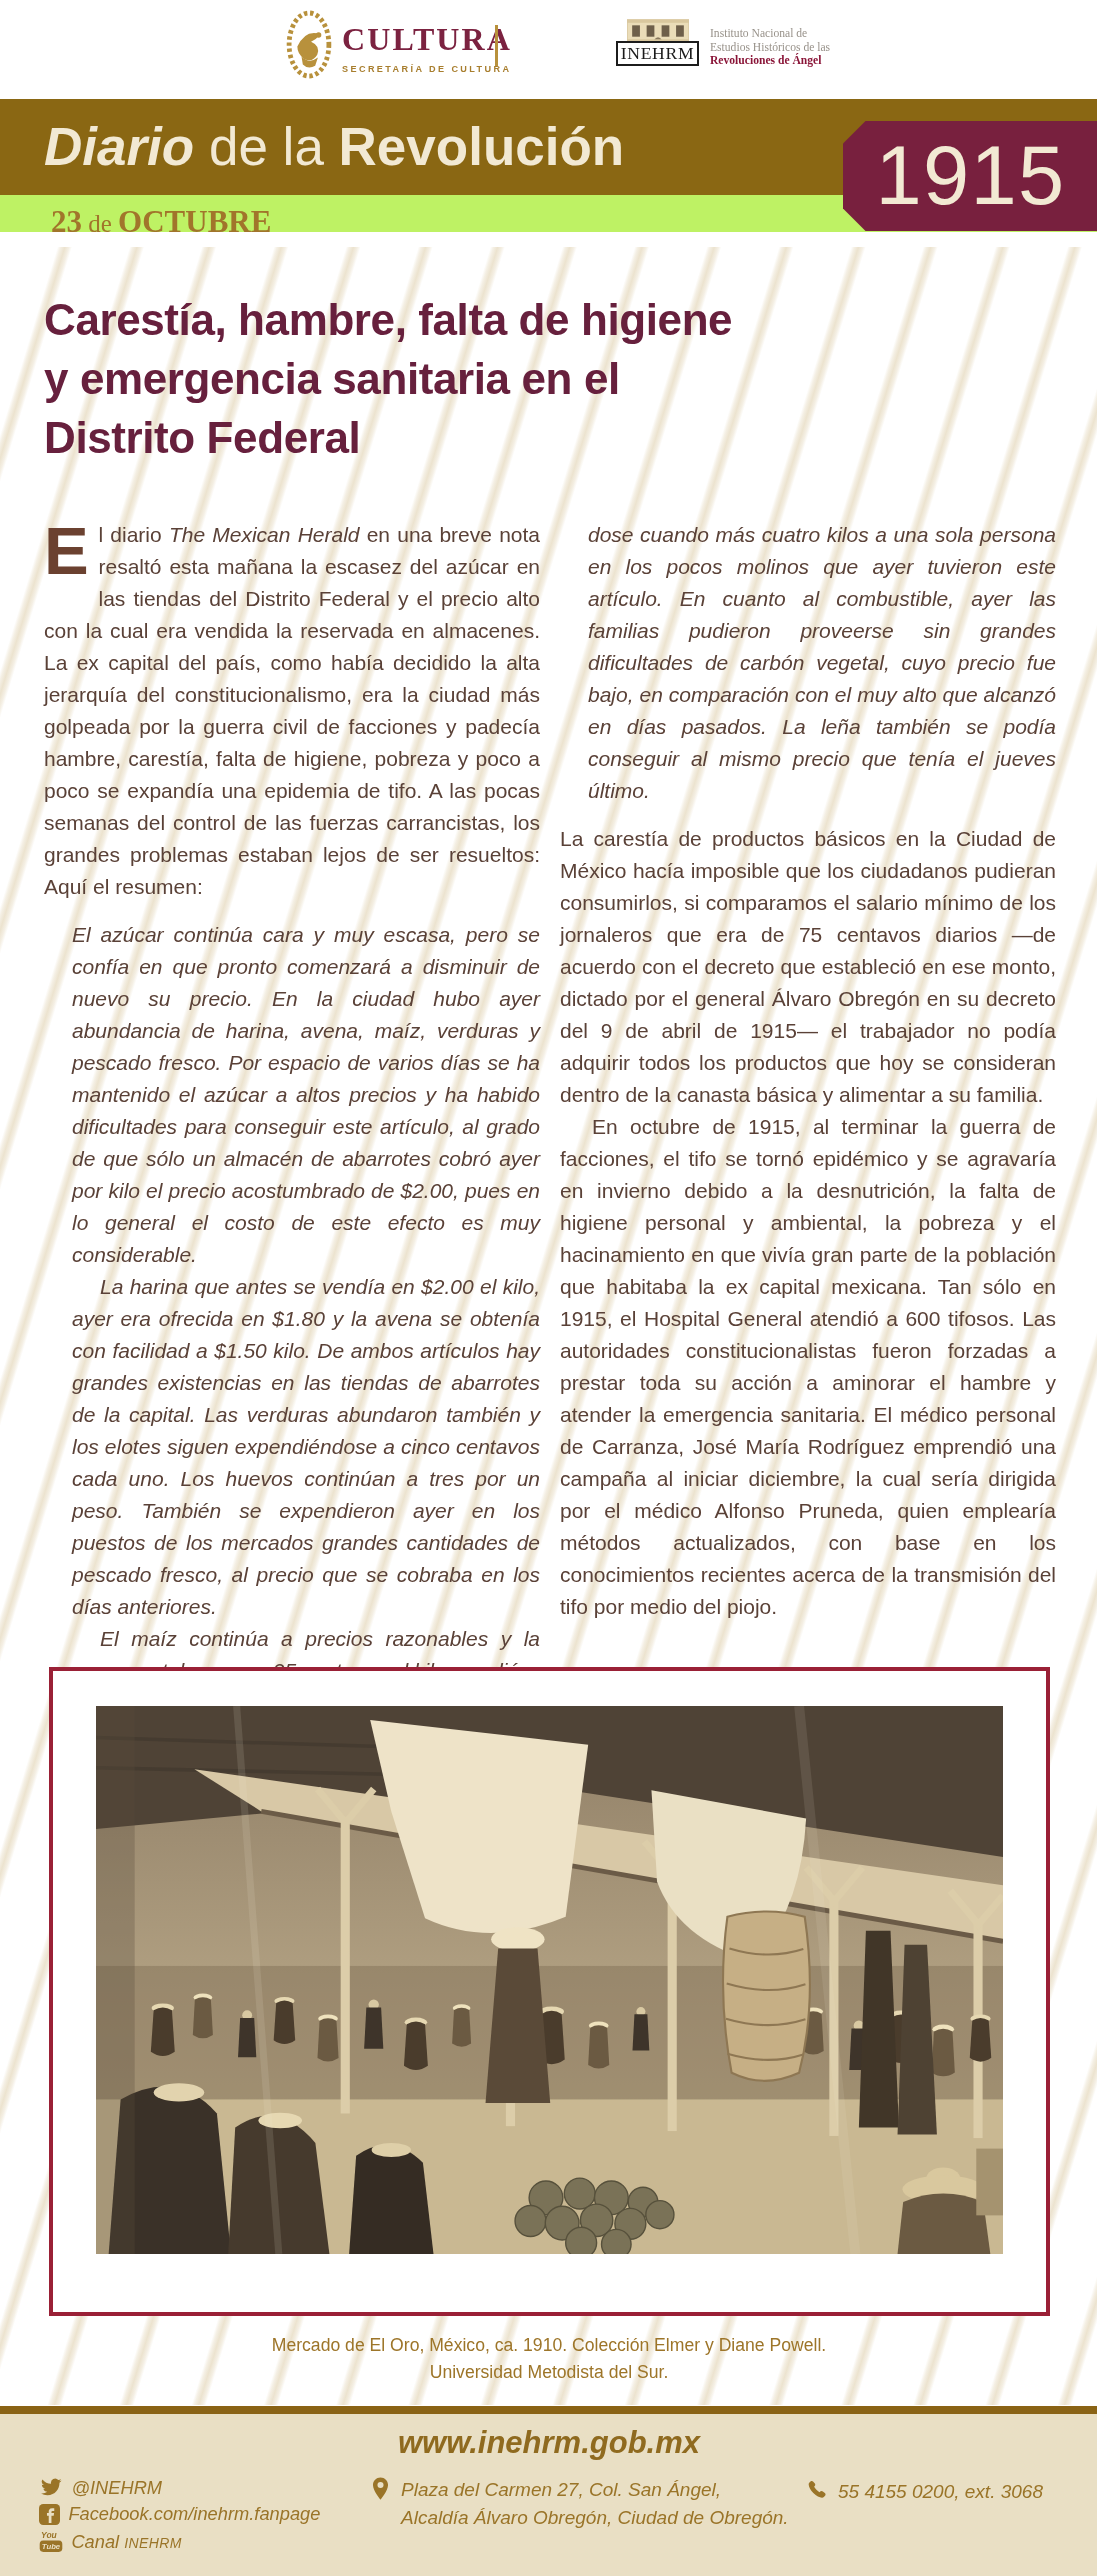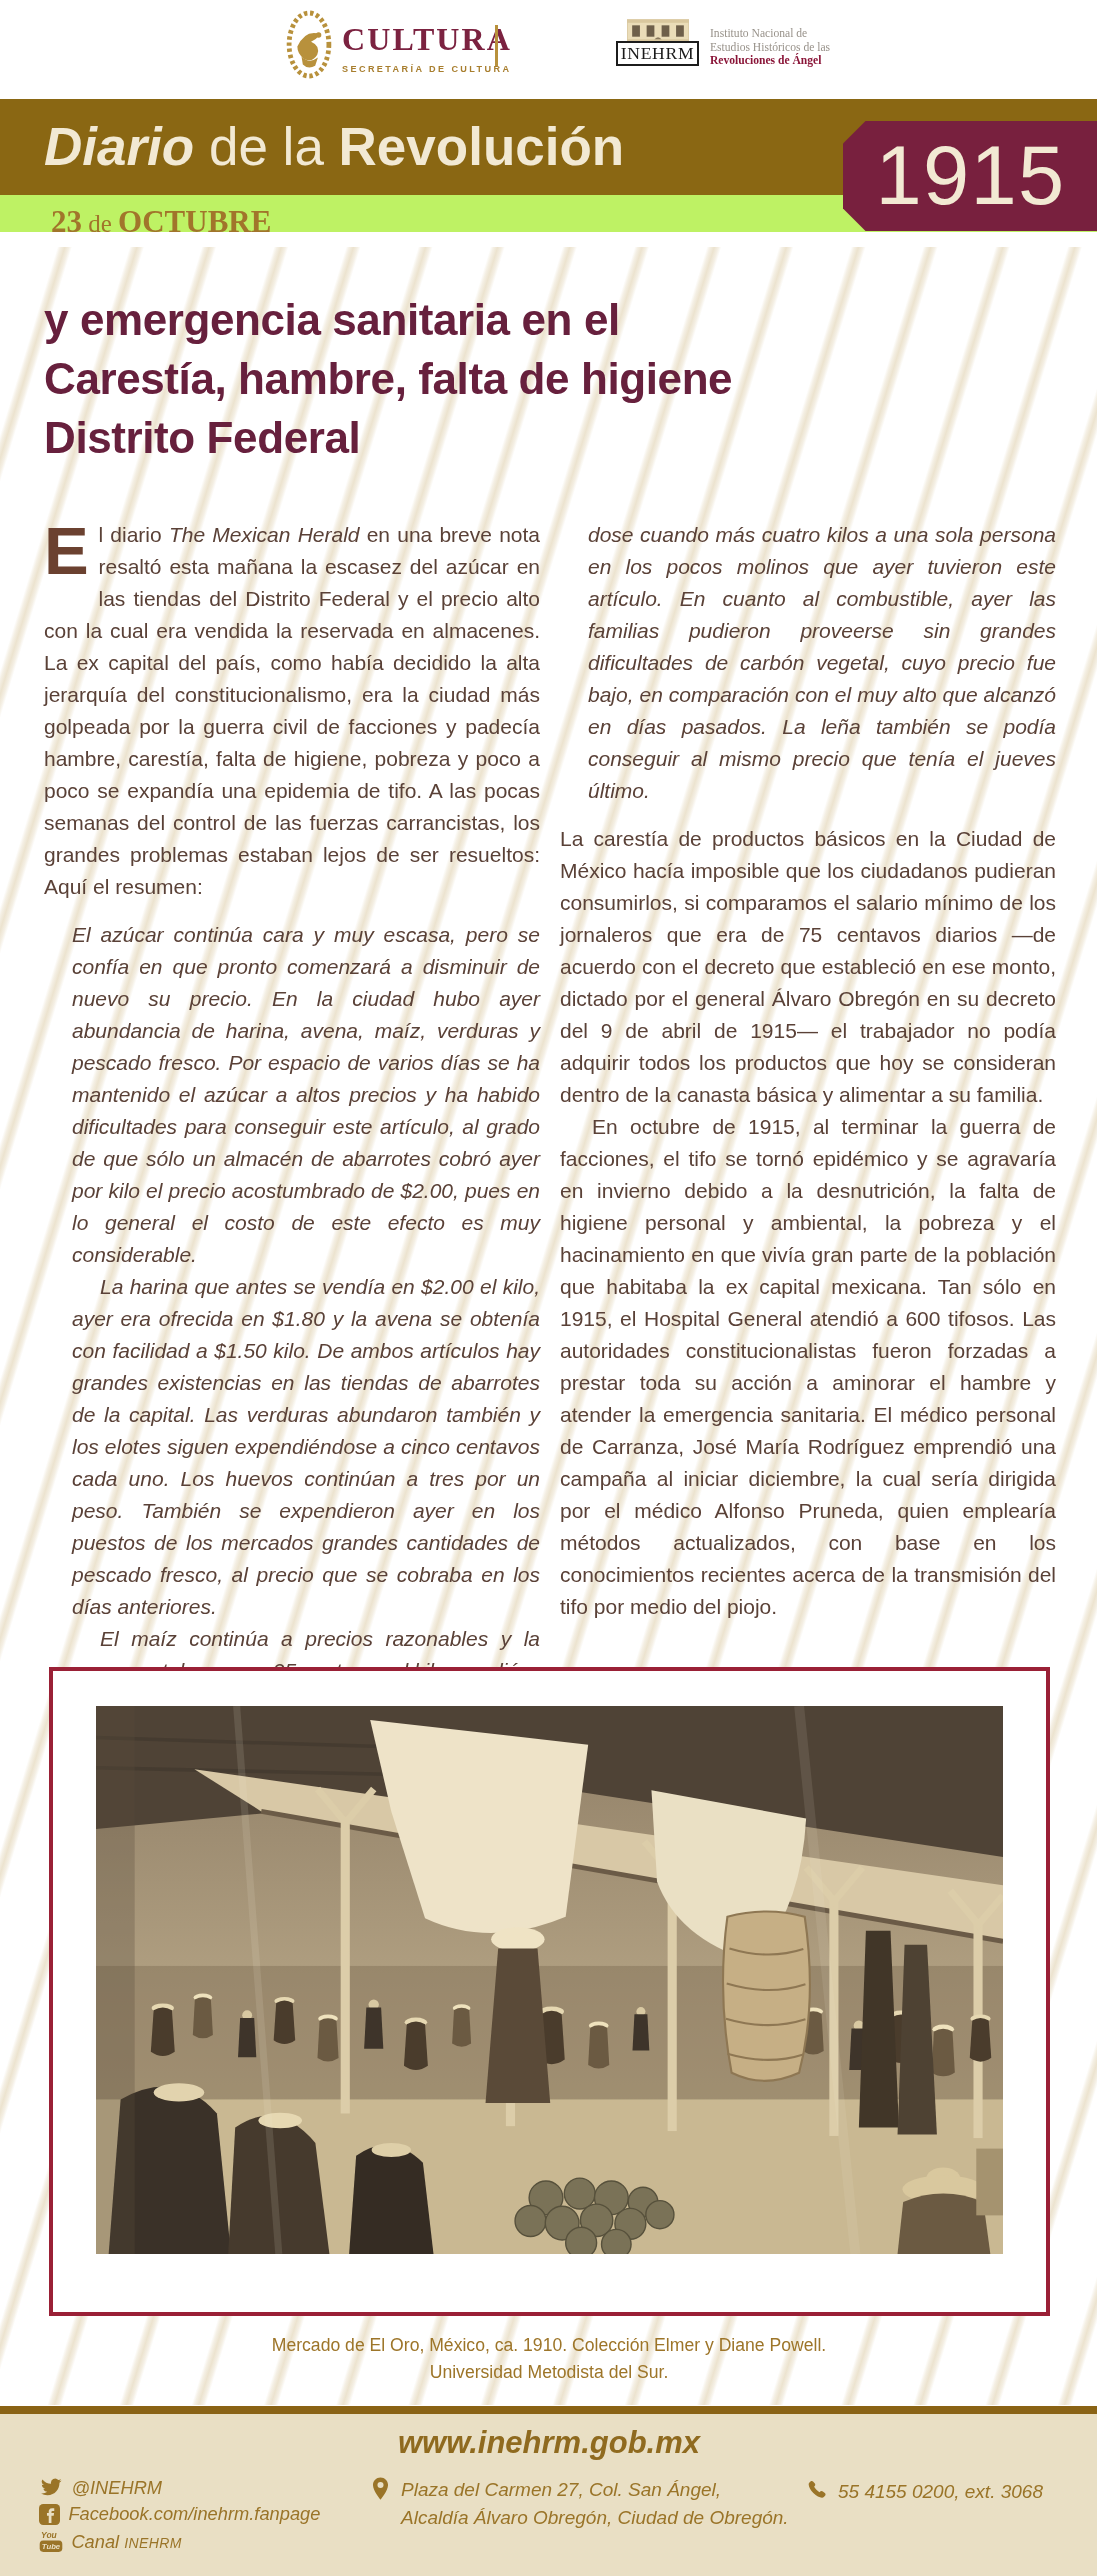--- a/index.html
+++ b/index.html
@@ -128,22 +128,22 @@
     <div class="banner-title"><span class="it">Diario</span><span class="lt"> de la </span><span class="bd">Revolución</span></div>
   </div>
   <div class="date-strip">
     <div class="date-text"><span class="day">23</span><span class="sep"> de </span><span class="month">OCTUBRE</span></div>
   </div>
   <div class="year-tag">
     <span>1915</span>
   </div>
 
   <div class="headline">
+    <div>Carestía, hambre, falta de higiene</div>
     <div>y emergencia sanitaria en el</div>
-    <div>Carestía, hambre, falta de higiene</div>
     <div>Distrito Federal</div>
   </div>
 
   <div class="col col-1">
     <p class="p1"><span class="drop">E</span><span>l diario </span><em>The Mexican Herald</em><span> en una breve nota resaltó esta mañana la escasez del azúcar en las tiendas del Distrito Federal y el precio alto con la cual era vendida la reservada en almacenes. La ex capital del país, como había decidido la alta jerarquía del constitucionalismo, era la ciudad más golpeada por la guerra civil de facciones y padecía hambre, carestía, falta de higiene, pobreza y poco a poco se expandía una epidemia de tifo. A las pocas semanas del control de las fuerzas carrancistas, los grandes problemas estaban lejos de ser resueltos: Aquí el resumen:</span></p>
     <p class="quote gap-top">El azúcar continúa cara y muy escasa, pero se confía en que pronto comenzará a disminuir de nuevo su precio. En la ciudad hubo ayer abundancia de harina, avena, maíz, verduras y pescado fresco. Por espacio de varios días se ha mantenido el azúcar a altos precios y ha habido dificultades para conseguir este artículo, al grado de que sólo un almacén de abarrotes cobró ayer por kilo el precio acostumbrado de $2.00, pues en lo general el costo de este efecto es muy considerable.</p>
     <p class="quote ind">La harina que antes se vendía en $2.00 el kilo, ayer era ofrecida en $1.80 y la avena se obtenía con facilidad a $1.50 kilo. De ambos artículos hay grandes existencias en las tiendas de abarrotes de la capital. Las verduras abundaron también y los elotes siguen expendiéndose a cinco centavos cada uno. Los huevos continúan a tres por un peso. También se expendieron ayer en los puestos de los mercados grandes cantidades de pescado fresco, al precio que se cobraba en los días anteriores.</p>
     <p class="quote ind">El maíz continúa a precios razonables y la masa costaba ayer a 25 centavos el kilo, vendién-</p>
   </div>
 

